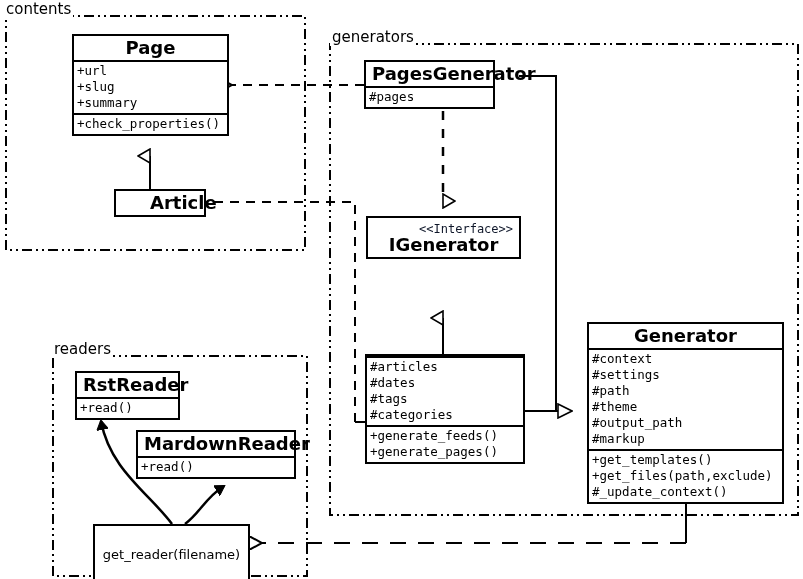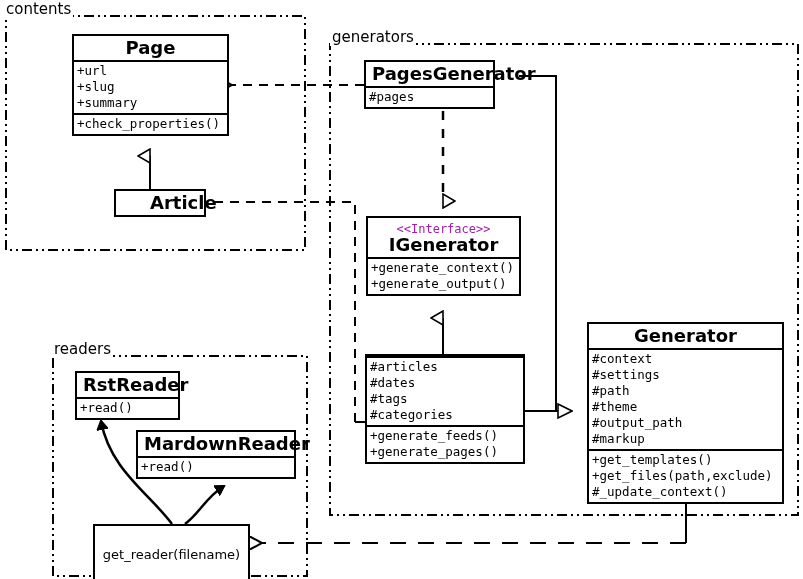--- a/index.html
+++ b/index.html
@@ -33,26 +33,26 @@
   .umlbox .hdr {
     text-align: center;
     font-weight: bold;
     font-size: 18px;
     line-height: 16px;
     padding: 4px 6px 4px 6px;
     color: #000;
     font-family: "DejaVu Sans", sans-serif;
   }
   .umlbox .stereo {
-    text-align: center;
+    text-align: right;
     font-weight: normal;
     font-size: 12px;
     line-height: 15px;
     font-family: "DejaVu Sans Mono", monospace;
-    color: #a21caf;
+    color: #0f172a;
   }
   .umlbox .sect {
     border-top: 2px solid #000;
     padding: 1px 2px 2px 3px;
   }
   .umlbox .sect div {
     font-family: "DejaVu Sans Mono", monospace;
     font-size: 12.5px;
     line-height: 16px;
     white-space: pre;
@@ -188,24 +188,20 @@
     <div class="sect">
       <div>#pages</div>
     </div>
   </div>
 
   <div class="umlbox" style="left:366px; top:216px; width:155px;">
     <div style="padding:4px 6px 4px 6px;">
       <div class="stereo">&lt;&lt;Interface&gt;&gt;</div>
       <div class="hdr" style="padding:0;">IGenerator</div>
     </div>
-    <div class="sect">
-      <div>+generate_context()</div>
-      <div>+generate_output()</div>
-    </div>
   </div>
 
   <div class="umlbox" style="left:365px; top:354px; width:160px;">
     <div class="sect">
       <div>#articles</div>
       <div>#dates</div>
       <div>#tags</div>
       <div>#categories</div>
     </div>
     <div class="sect">

